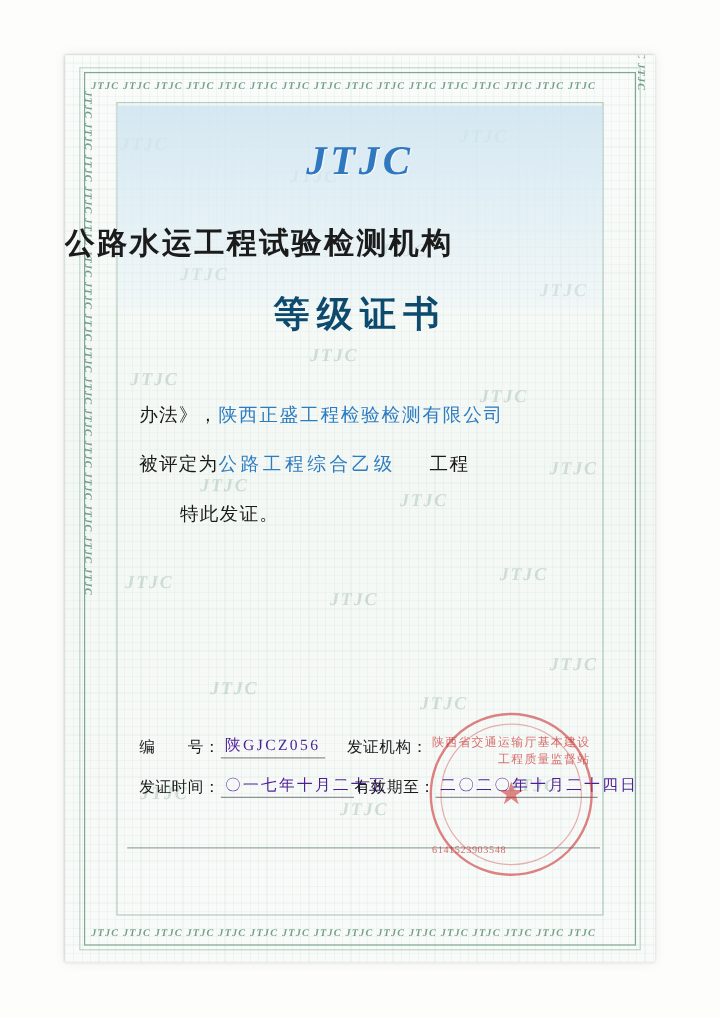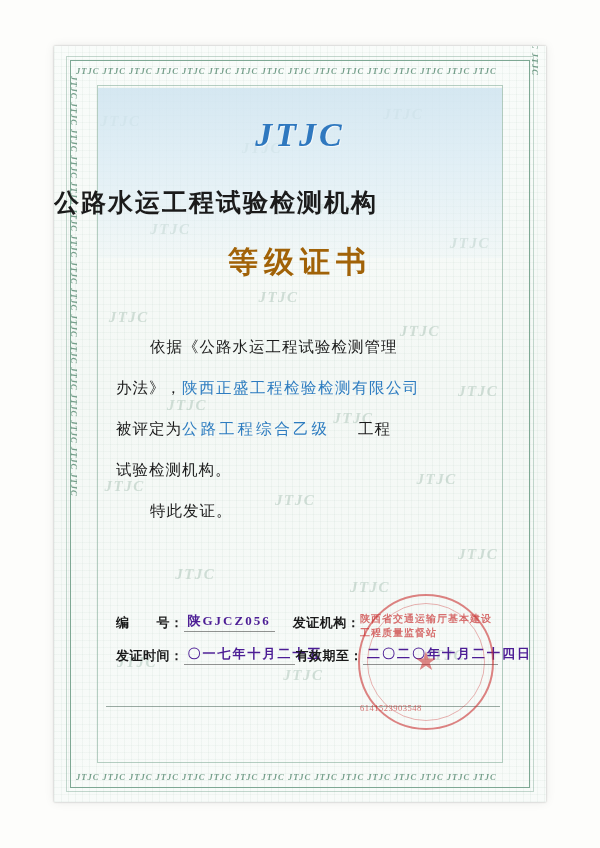--- a/index.html
+++ b/index.html
@@ -151,21 +151,21 @@
     z-index: 4;
   }
   #title2 {
     position: absolute;
     top: 196px;
     left: 0; right: 0;
     text-align: center;
     font-size: 30px;
     font-weight: bold;
     letter-spacing: 6px;
-    color: #a16207;
+    color: #0c4a6e;
     z-index: 4;
   }
 
   
   #body-text {
     position: absolute;
     left: 62px;
     right: 52px;
     top: 280px;
     z-index: 4;
@@ -185,21 +185,20 @@
   
   #fields {
     position: absolute;
     left: 62px;
     right: 48px;
     top: 566px;
     z-index: 4;
     font-size: 13px;
     color: #1a1a1a;
     letter-spacing: .5px;
-    font-weight: bold;
   }
   .frow {
     display: flex;
     align-items: flex-end;
     margin-bottom: 13px;
     white-space: nowrap;
   }
   .flabel { flex: none; }
   .fval {
     color: #4c1d95;
@@ -237,25 +236,24 @@
     top: 50%;
     transform: translate(-50%,-50%);
     font-size: 26px;
     line-height: 1;
     color: rgba(200,40,40,.6);
   }
   #seal .arc {
     position: absolute;
     left: 0; right: 0;
     top: 16px;
-    text-align: left;
+    text-align: right;
     font-size: 10px;
     letter-spacing: 1px;
     color: rgba(198,36,36,.7);
-    font-weight: bold;
   }
   #seal .code {
     position: absolute;
     left: 0; right: 0;
     bottom: 15px;
     text-align: left;
     font-size: 8.5px;
     letter-spacing: .5px;
     color: rgba(198,36,36,.7);
   }
@@ -320,28 +318,26 @@
       <div class="wm" style="left:46%;top:86%">JTJC</div>
       <div class="wm" style="left:80%;top:83%">JTJC</div>
     </div>
 
     <div id="top-banner"></div>
     <div id="jtjc-logo">JTJC</div>
     <div id="title1">公路水运工程试验检测机构</div>
     <div id="title2">等级证书</div>
 
     <div id="body-text">
-      <div class="ln indent">依据《公路水运工程试验检测管理</div>
       <div class="ln">
         <span>办法》，</span><span class="fill">陕西正盛工程检验检测有限公司</span>
       </div>
       <div class="ln">
         <span>被评定为</span><span class="fill fill-wide">公路工程综合乙级</span><span style="display:inline-block;width:28px"></span><span>工程</span>
       </div>
-      <div class="ln">试验检测机构。</div>
       <div class="ln indent">特此发证。</div>
     </div>
 
     <div id="fields">
       <div class="frow">
         <span class="flabel">编　　号：</span>
         <span class="fval">陕GJCZ056</span>
         <span class="spacer"></span>
         <span class="flabel">发证机构：</span>
       </div>

